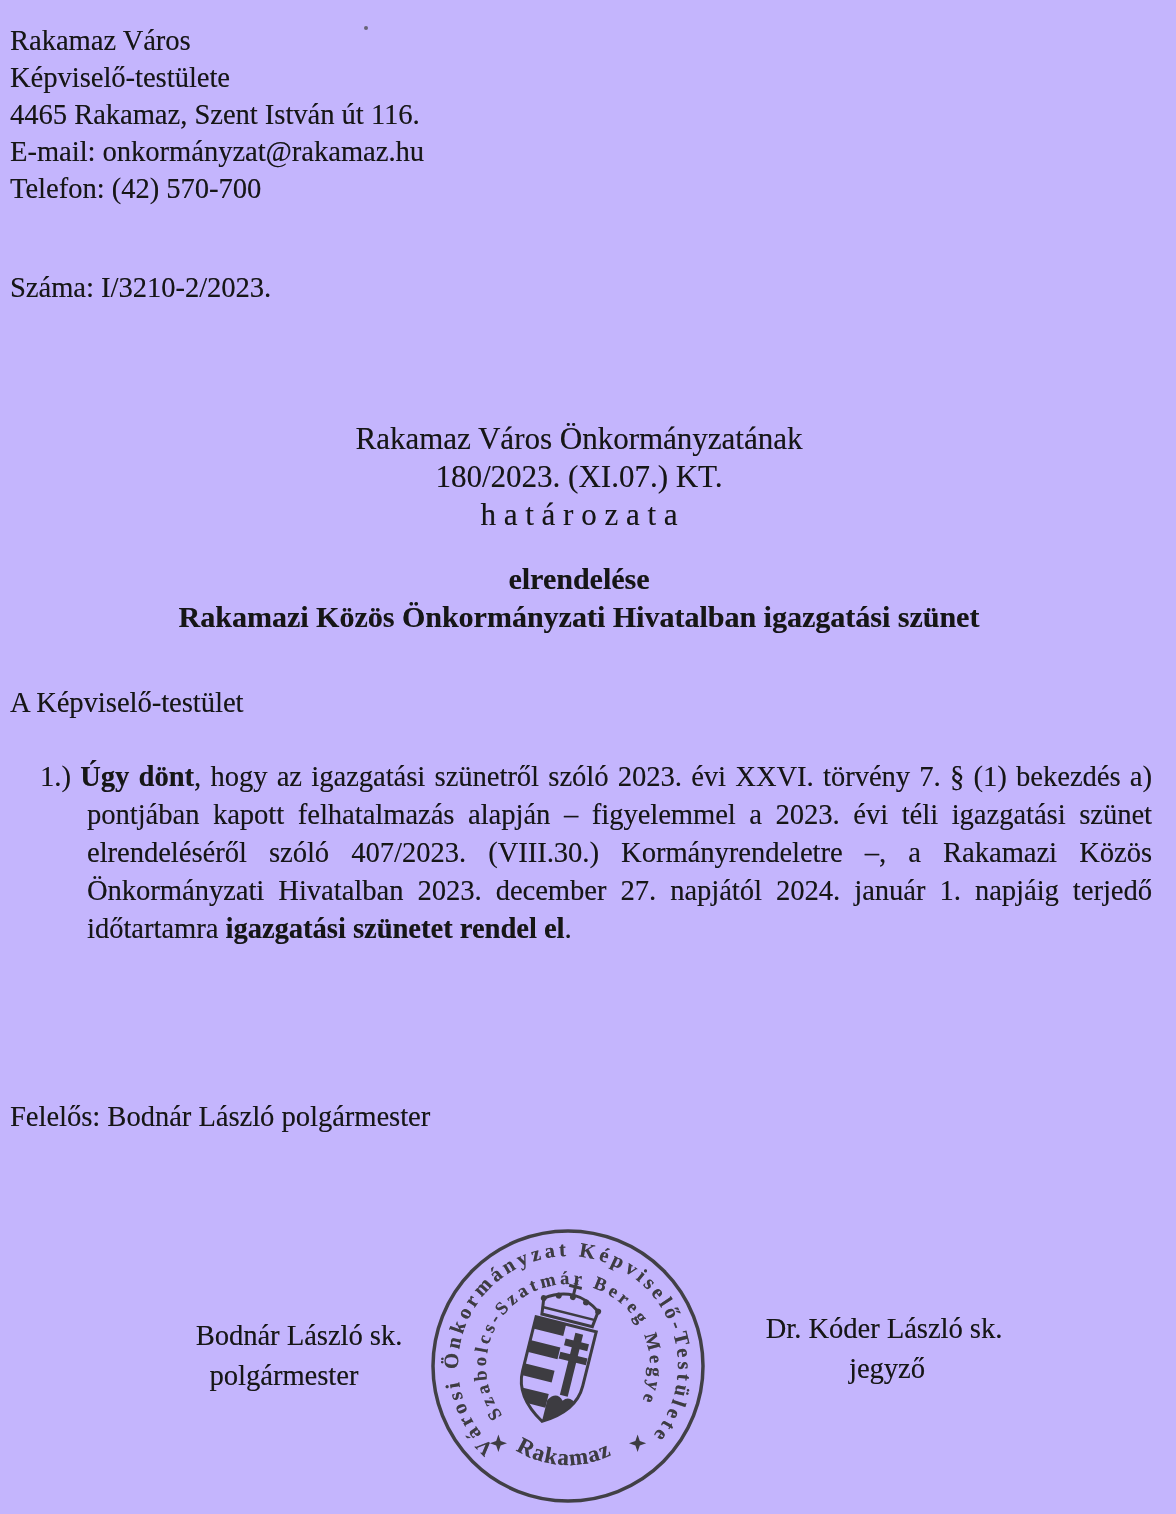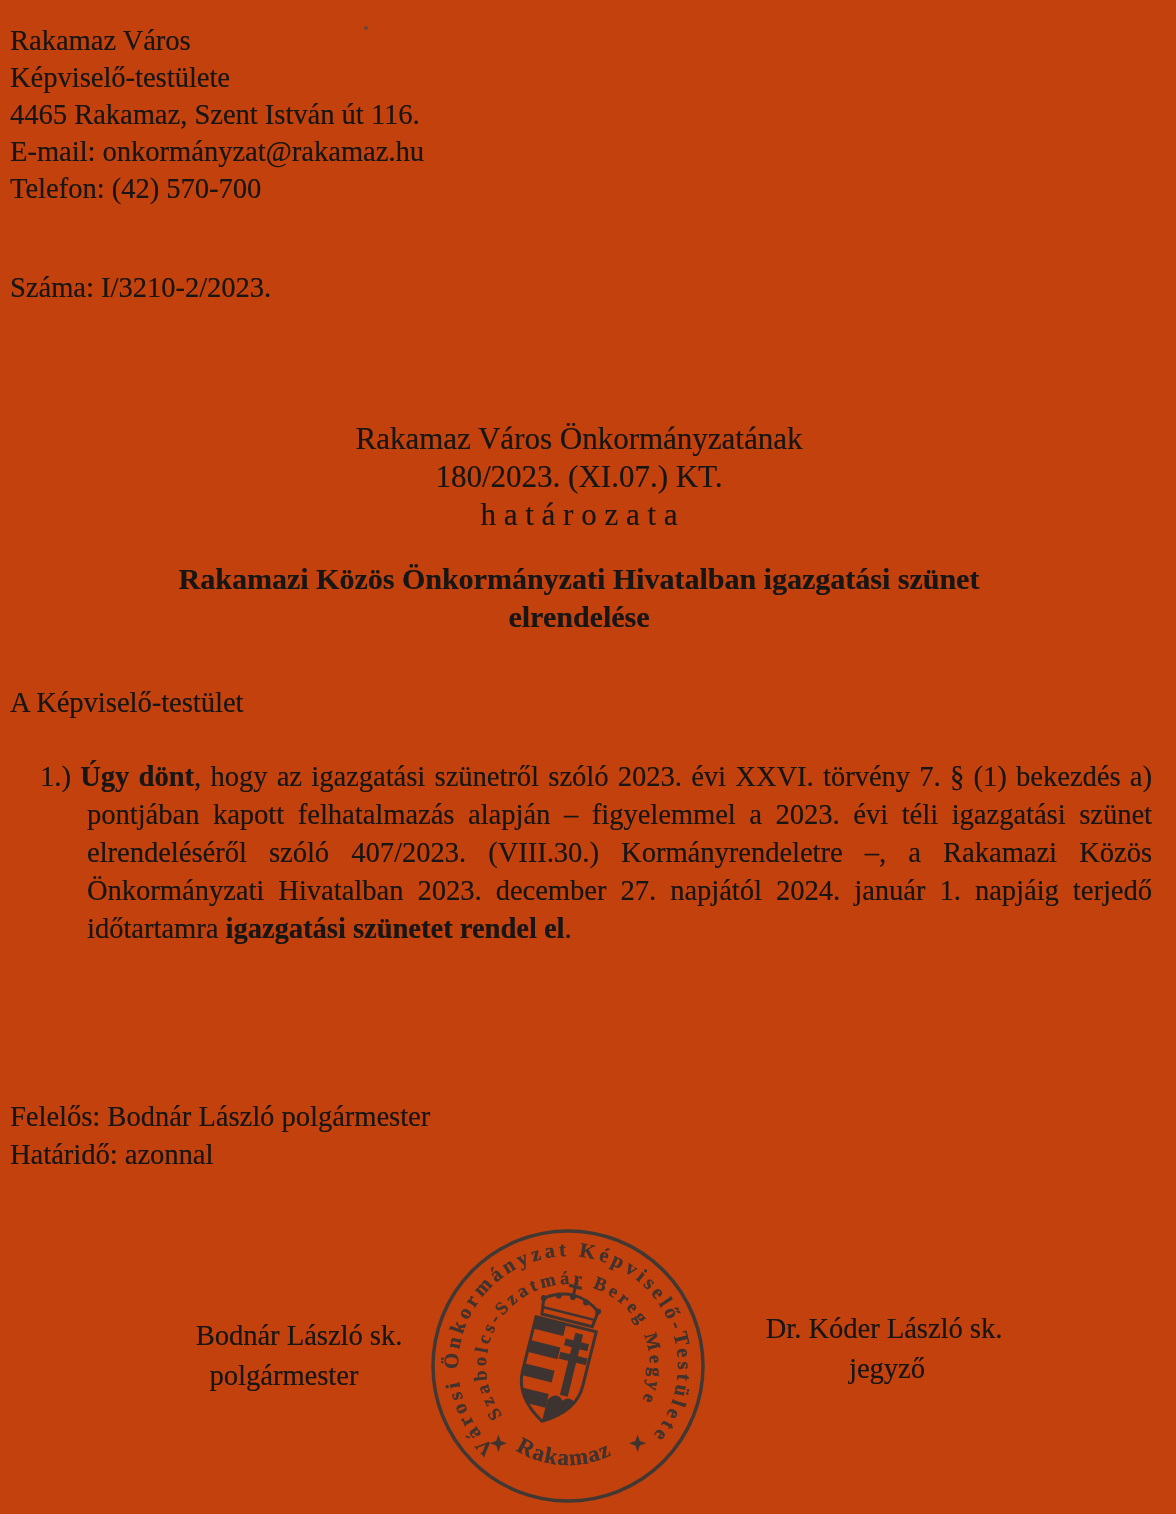--- a/index.html
+++ b/index.html
@@ -1,17 +1,17 @@
 <!DOCTYPE html>
 <html><head>
 <meta charset="utf-8">
 <style>
   html,body{margin:0;padding:0;background:#9a9a9a;}
   .page{
-    position:relative;width:1176px;height:1514px;background:#c2410c;
+    position:relative;width:1176px;height:1514px;background:#c4b5fd;
     color:#161616;font-family:"Liberation Serif","DejaVu Serif",serif;
     overflow:hidden;
     text-shadow:0.2px 0.2px 0.35px rgba(10,10,10,.45);
   }
   .sender{position:absolute;left:10px;top:22px;font-size:28.5px;line-height:37px;white-space:nowrap;}
   .reference{position:absolute;left:10px;top:240px;font-size:28.5px;white-space:nowrap;margin-top:32px;}
   .heading{position:absolute;left:6px;top:420px;width:1146px;text-align:center;font-size:31px;line-height:38px;}
   .subject{position:absolute;left:6px;top:560px;width:1146px;text-align:center;font-size:30px;line-height:38px;font-weight:700;}
   .salutation{position:absolute;left:10px;top:687px;font-size:28.5px;}
   .item{position:absolute;left:10px;right:24px;margin:0;font-size:28.5px;line-height:38px;
@@ -45,32 +45,31 @@
 
   <div class="reference">Száma: I/3210-2/2023.</div>
 
   <div class="heading">
     <div>Rakamaz Város Önkormányzatának</div>
     <div>180/2023. (XI.07.) KT.</div>
     <div>h a t á r o z a t a</div>
   </div>
 
   <div class="subject">
+    <div>elrendelése</div>
     <div>Rakamazi Közös Önkormányzati Hivatalban igazgatási szünet</div>
-    <div>elrendelése</div>
   </div>
 
   <div class="salutation">A Képviselő-testület</div>
 
   <p class="item" id="item1"><span>1.) </span><b>Úgy dönt</b><span>, hogy az igazgatási szünetről szóló 2023. évi XXVI. törvény 7. § (1) bekezdés a) pontjában kapott felhatalmazás alapján – figyelemmel a 2023. évi téli igazgatási szünet elrendeléséről szóló 407/2023. (VIII.30.) Kormányrendeletre –, a Rakamazi Közös Önkormányzati Hivatalban 2023. december 27. napjától 2024. január 1. napjáig terjedő időtartamra </span><b>igazgatási szünetet rendel el</b><span>.</span></p>
 
 
   <div class="footerlines">
     <div>Felelős: Bodnár László polgármester</div>
-    <div>Határidő: azonnal</div>
   </div>
 
   <div class="sig" id="sig-left-name">Bodnár László sk.</div>
   <div class="sig" id="sig-left-title">polgármester</div>
   <div class="sig" id="sig-right-name">Dr. Kóder László sk.</div>
   <div class="sig" id="sig-right-title">jegyző</div>
 
   <svg class="stamp" viewBox="0 0 290 290">
     <defs>
       <path id="arcOuter" d="M 71.4 226.7 A 110 110 0 1 1 218.6 226.7" fill="none"></path>

